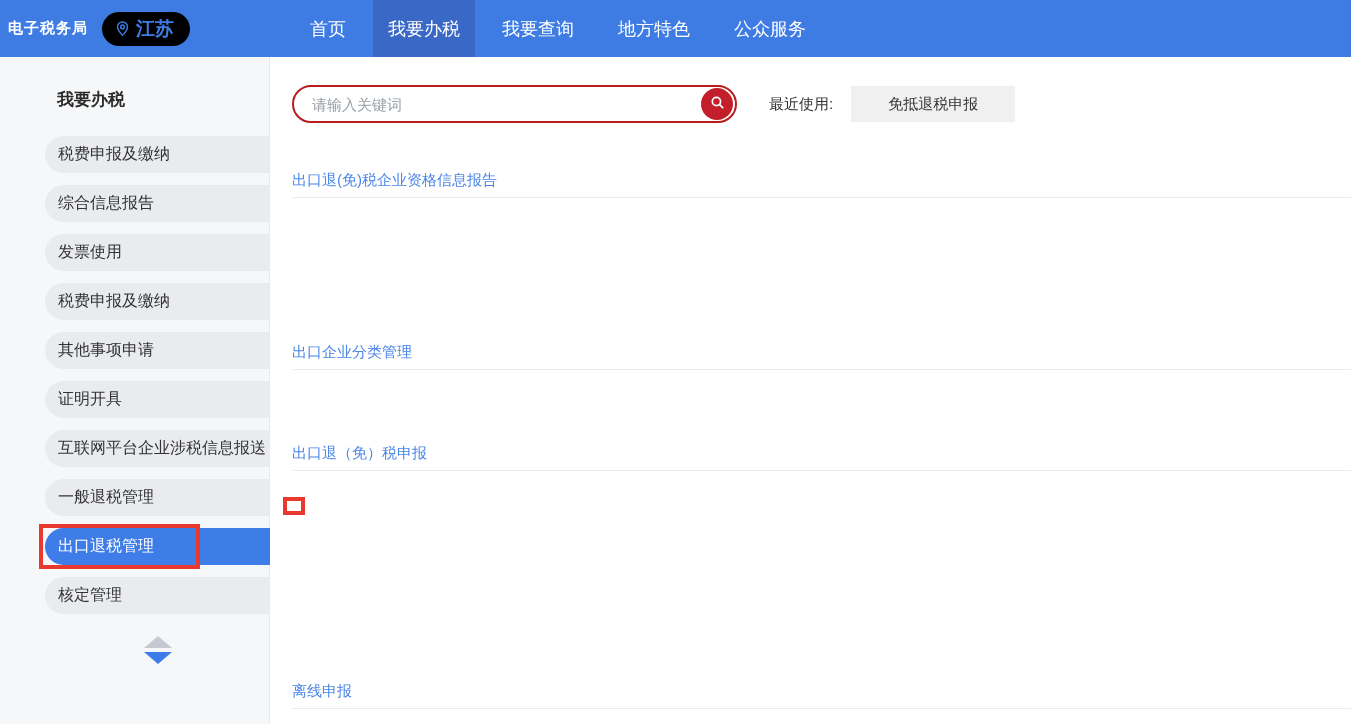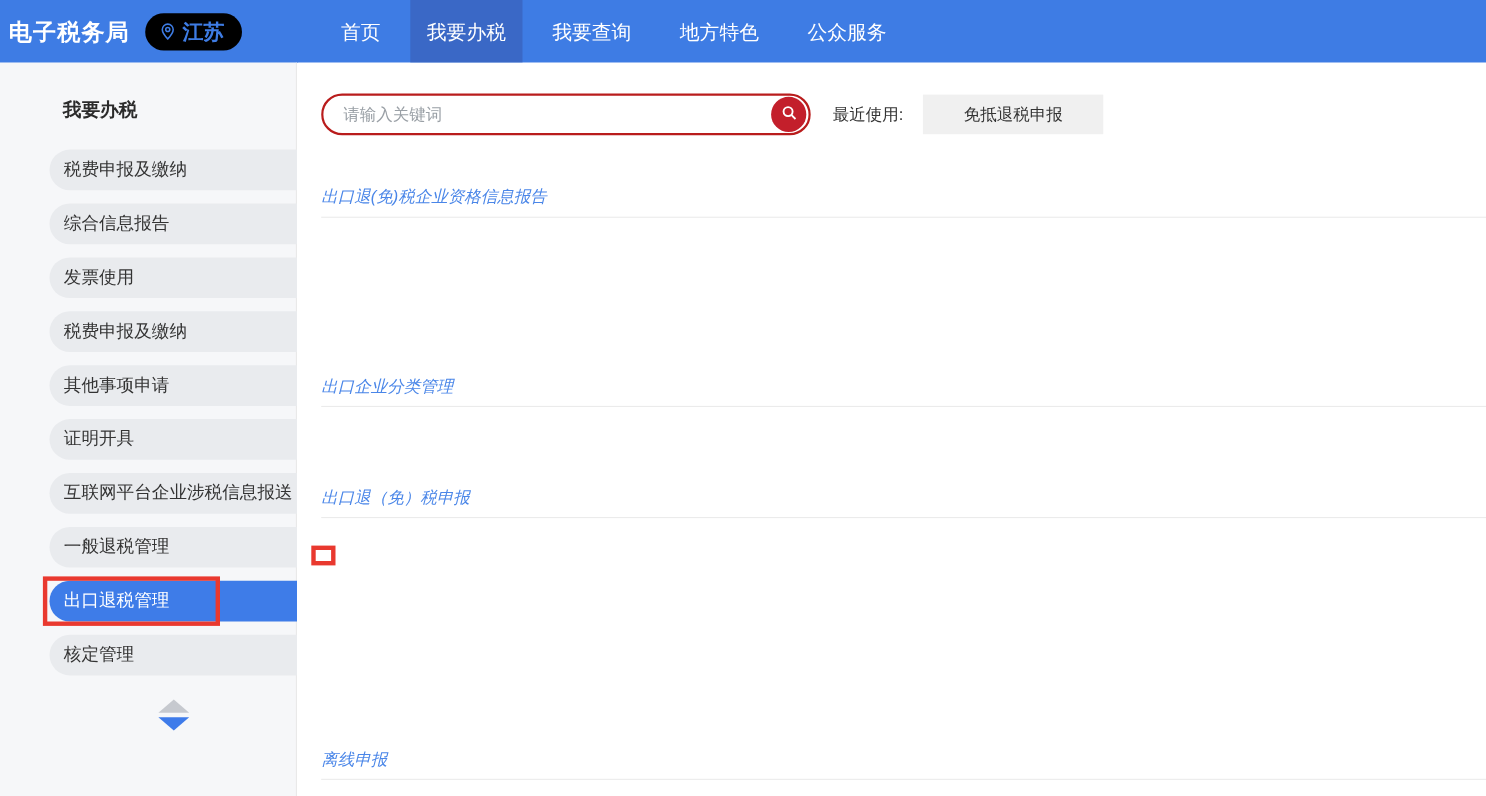--- a/index.html
+++ b/index.html
@@ -2,21 +2,21 @@
 <html><head>
 <meta charset="utf-8">
 <style>
   * { margin:0; padding:0; box-sizing:border-box; }
   html,body { width:1351px; height:724px; overflow:hidden;
     font-family:"Liberation Sans","DejaVu Sans",sans-serif; background:#fff; }
   .app { position:relative; width:1351px; height:724px; }
 
   
   .topbar { position:relative; height:57px; background:#3e7ce4; display:flex; align-items:center; }
-  .logo { color:#fff; font-size:21px; font-weight:bold; margin-left:8px; letter-spacing:1px; }
+  .logo { color:#fff; font-size:15px; font-weight:bold; margin-left:8px; letter-spacing:1px; }
   .loc-badge { display:flex; align-items:center; gap:5px; background:#000000; color:#3e7ce4;
     font-size:19px; font-weight:bold; height:34px; padding:0 16px 0 12px; border-radius:17px; margin-left:14px; }
   .loc-badge svg { display:block; }
   .nav { position:absolute; left:288px; top:0; height:57px; display:flex; }
   .nav-item { height:57px; display:flex; align-items:center; padding:0 17px; margin:0 5px;
     color:#fff; font-size:18px; cursor:pointer; }
   .nav-item.active { background:#3a68c6; padding:0 15px; }
 
   
   .sidebar { position:absolute; left:0; top:57px; width:270px; height:667px;
@@ -41,30 +41,30 @@
   .search-row { display:flex; align-items:center; margin-top:27px; height:40px; }
   .search-box { position:relative; width:445px; height:38px; border:2px solid #b91c1c;
     border-radius:20px; display:flex; align-items:center; background:#fff; }
   .search-box input { flex:1; border:none; outline:none; background:transparent;
     font-size:15px; color:#333; padding:0 44px 0 18px;
     font-family:"Liberation Sans","DejaVu Sans",sans-serif; }
   .search-box input::placeholder { color:#9aa0a6; }
   .search-btn { position:absolute; right:2px; top:1px; width:32px; height:32px; border:none;
     border-radius:50%; background:#c31f2b; cursor:pointer; display:flex;
     align-items:center; justify-content:center; }
-  .recent-label { font-size:15px; color:#333; margin-left:20px; }
+  .recent-label { font-size:15px; color:#333; margin-left:32px; }
   .recent-btn { margin-left:18px; height:36px; padding:0 37px; border:none; background:#f0f0f0;
     font-size:15px; color:#333; cursor:pointer;
     font-family:Liberation Sans, sans-serif; }
 
   .section { margin-top:46px; }
   .section:nth-of-type(2) { margin-top:36px; }
   .section:nth-of-type(3) { margin-top:33px; }
   .section:nth-of-type(4) { margin-top:34px; }
-  .section-title { font-size:15px; font-weight:normal; color:#4a86e8; line-height:20px;font-style:italic; }
+  .section-title { font-size:15px; font-weight:normal; color:#4a86e8; line-height:20px; }
   .divider { height:1px; background:#ebebeb; margin-top:7px; width:1059px; }
   .grid { display:grid; grid-template-columns:353px 358px 1fr; row-gap:14px; margin-top:20px; }
   .cell { line-height:20px; }
   .link { font-size:15px; color:#333; text-decoration:none; cursor:pointer; display:inline-block; }
   .cell.annotated { position:relative; }
   .cell.annotated .link { position:relative; }
   .cell.annotated .link::after { content:""; position:absolute; top:-9px; bottom:-9px;
     left:-9px; right:-13px; border:4px solid #e9392f; pointer-events:none; }
 </style>
 </head>

